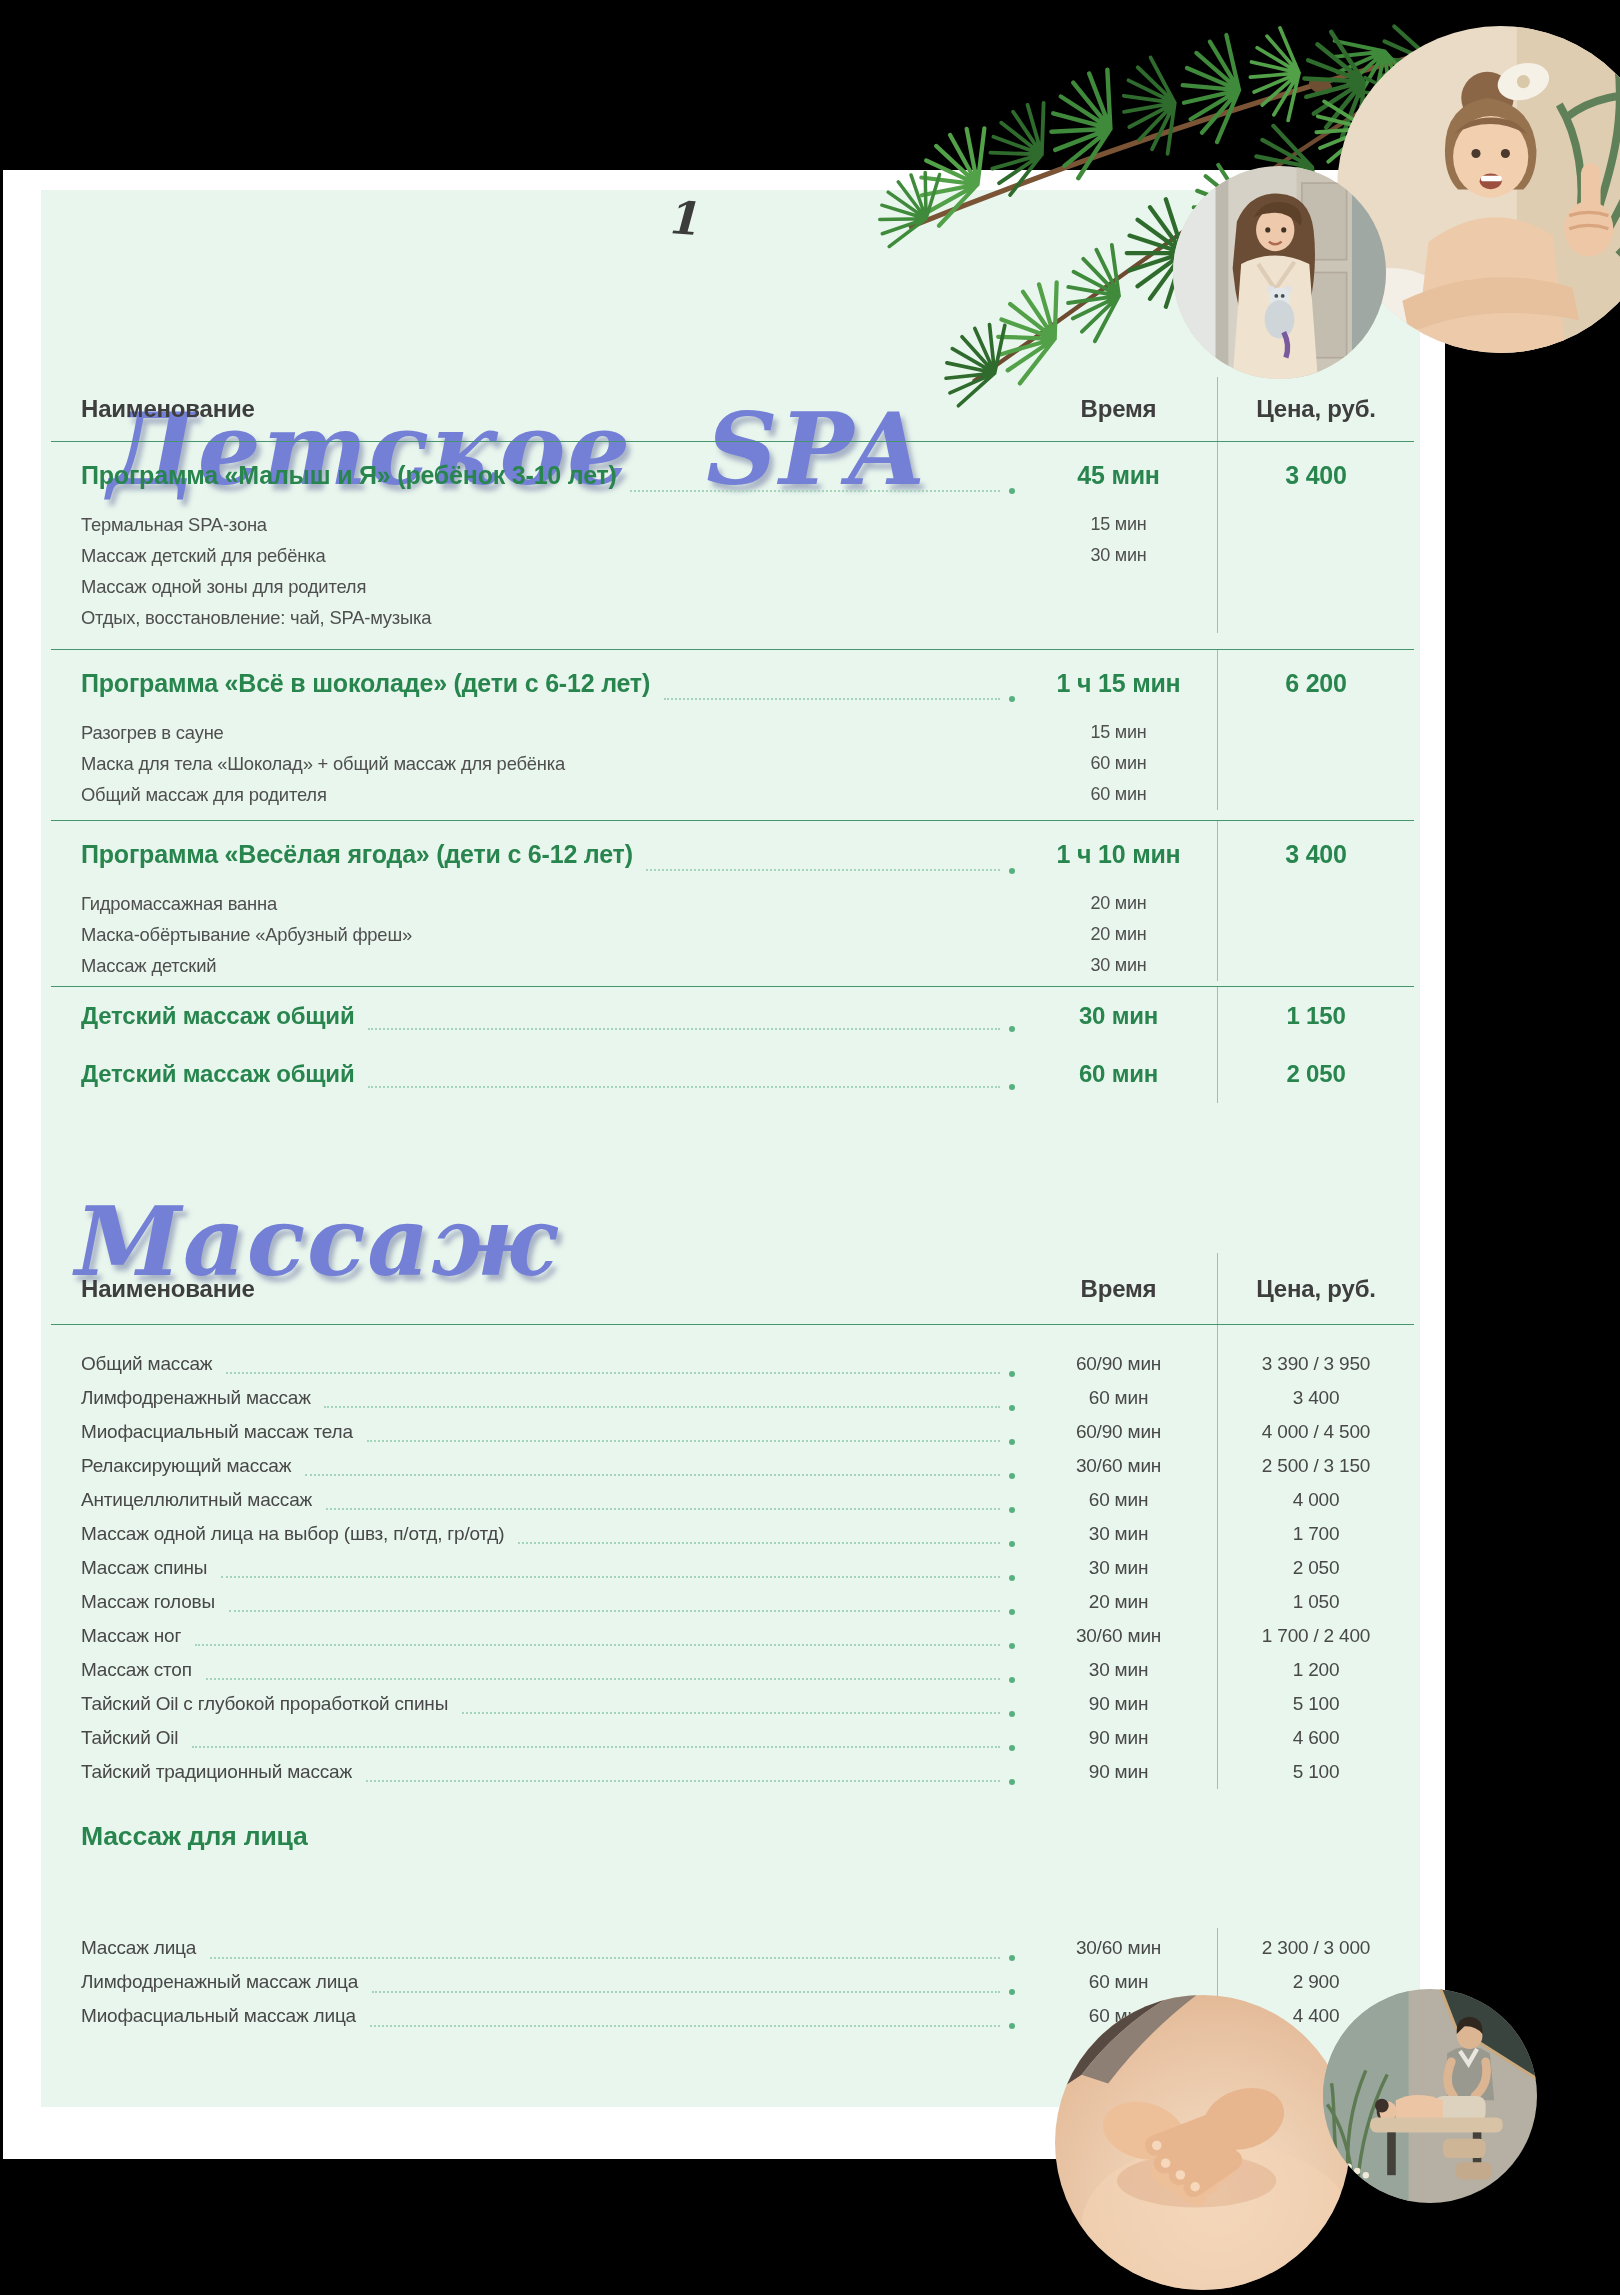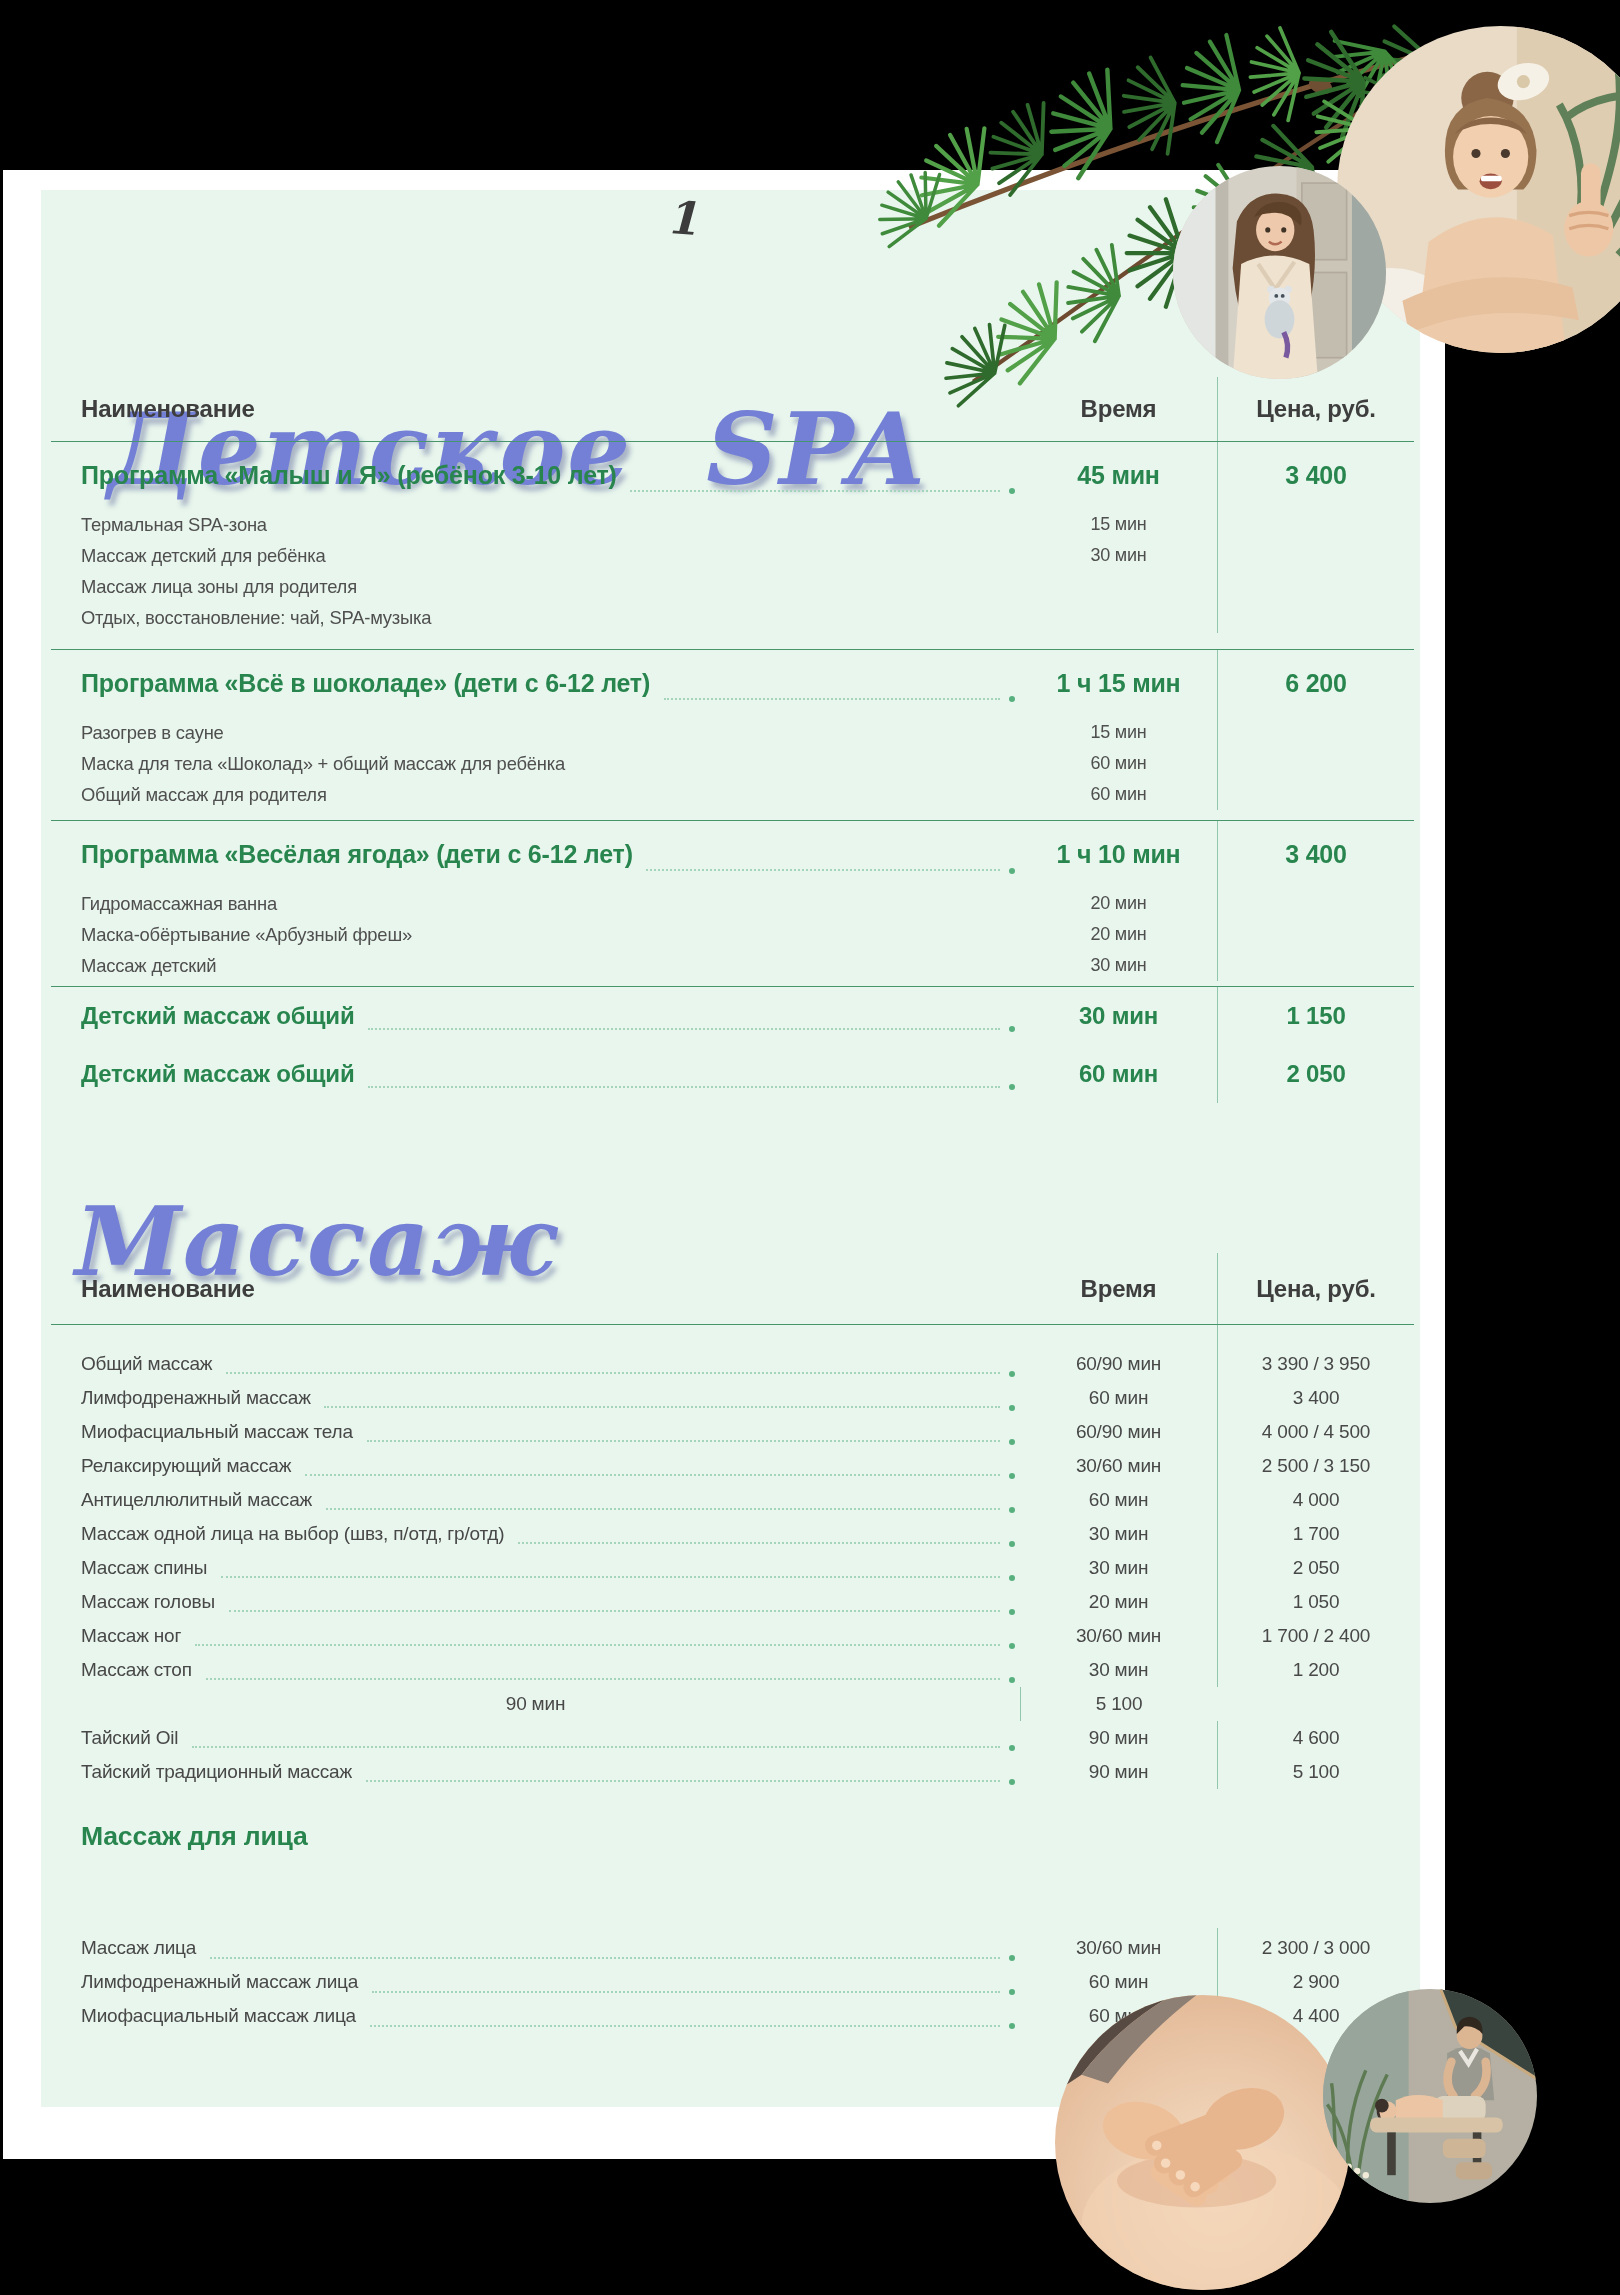--- a/index.html
+++ b/index.html
@@ -104,21 +104,21 @@
       </div>
       <div class="t-row pitem">
         <div class="cell name">
             <span class="nm">Массаж детский для ребёнка</span>
           </div>
         <div class="cell time">30 мин</div>
         <div class="cell price vline"></div>
       </div>
       <div class="t-row pitem">
         <div class="cell name">
-            <span class="nm">Массаж лица зоны для родителя</span>
+            <span class="nm">Массаж одной зоны для родителя</span>
           </div>
         <div class="cell time"></div>
         <div class="cell price vline"></div>
       </div>
       <div class="t-row pitem">
         <div class="cell name">
             <span class="nm">Отдых, восстановление: чай, SPA-музыка</span>
           </div>
         <div class="cell time"></div>
         <div class="cell price vline"></div>
@@ -309,20 +309,25 @@
     <div class="t-row mrow">
         <div class="cell name">
           <span class="nm">Массаж стоп</span>
           <span class="leader"></span>
           <span class="ldot"></span>
         </div>
         <div class="cell time">30 мин</div>
         <div class="cell price vline">1 200</div>
       </div>
     <div class="t-row mrow">
+        <div class="cell name">
+          <span class="nm">Тайский Oil с глубокой проработкой спины</span>
+          <span class="leader"></span>
+          <span class="ldot"></span>
+        </div>
         <div class="cell time">90 мин</div>
         <div class="cell price vline">5 100</div>
       </div>
     <div class="t-row mrow">
         <div class="cell name">
           <span class="nm">Тайский Oil</span>
           <span class="leader"></span>
           <span class="ldot"></span>
         </div>
         <div class="cell time">90 мин</div>

